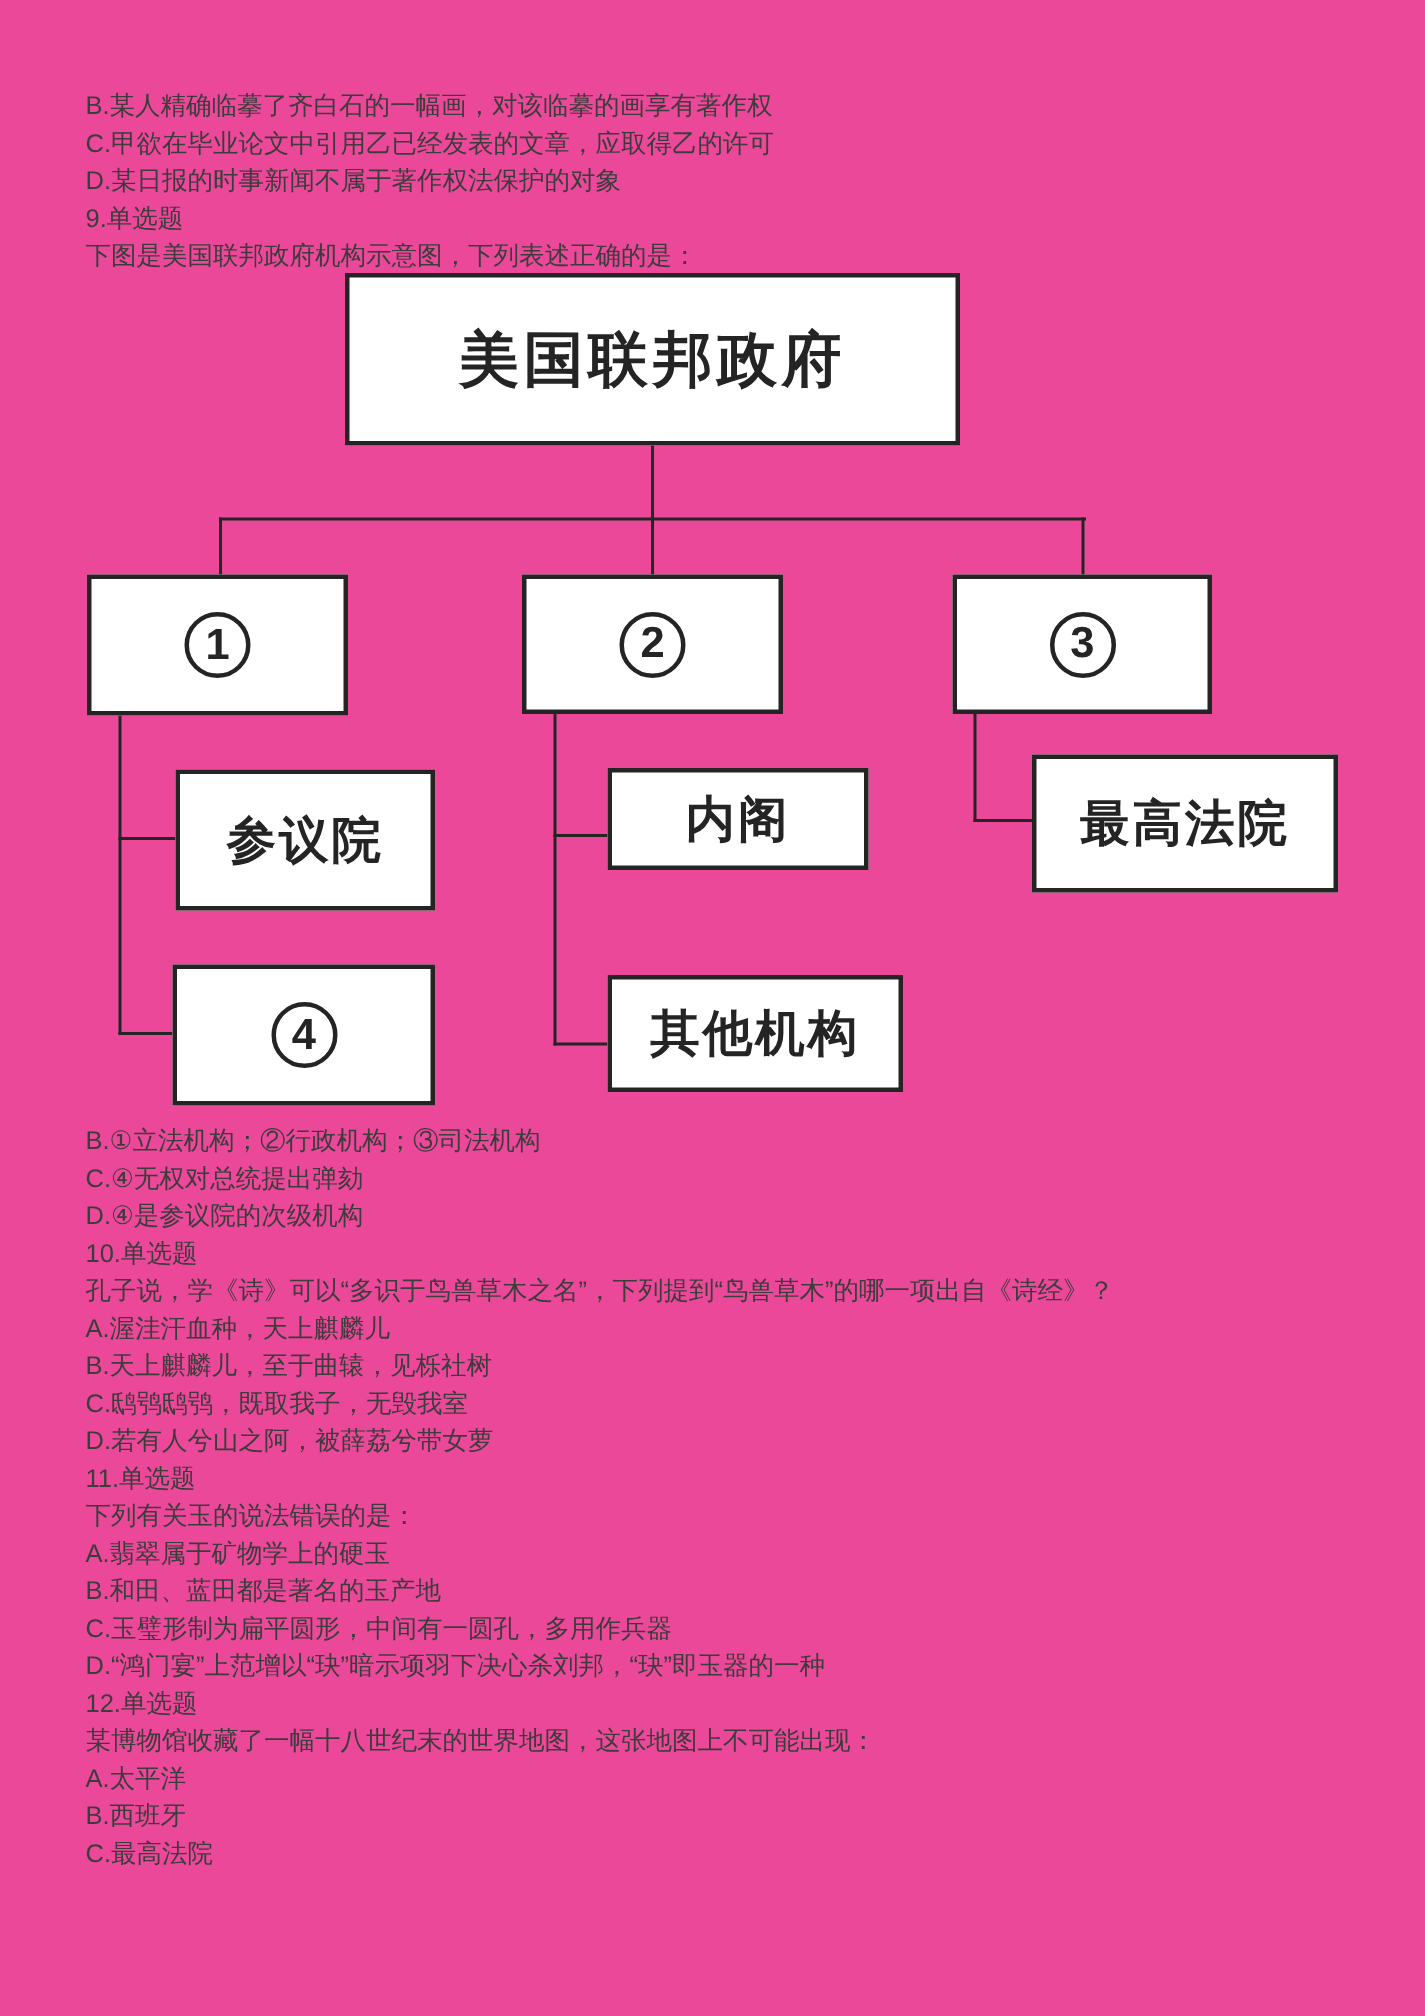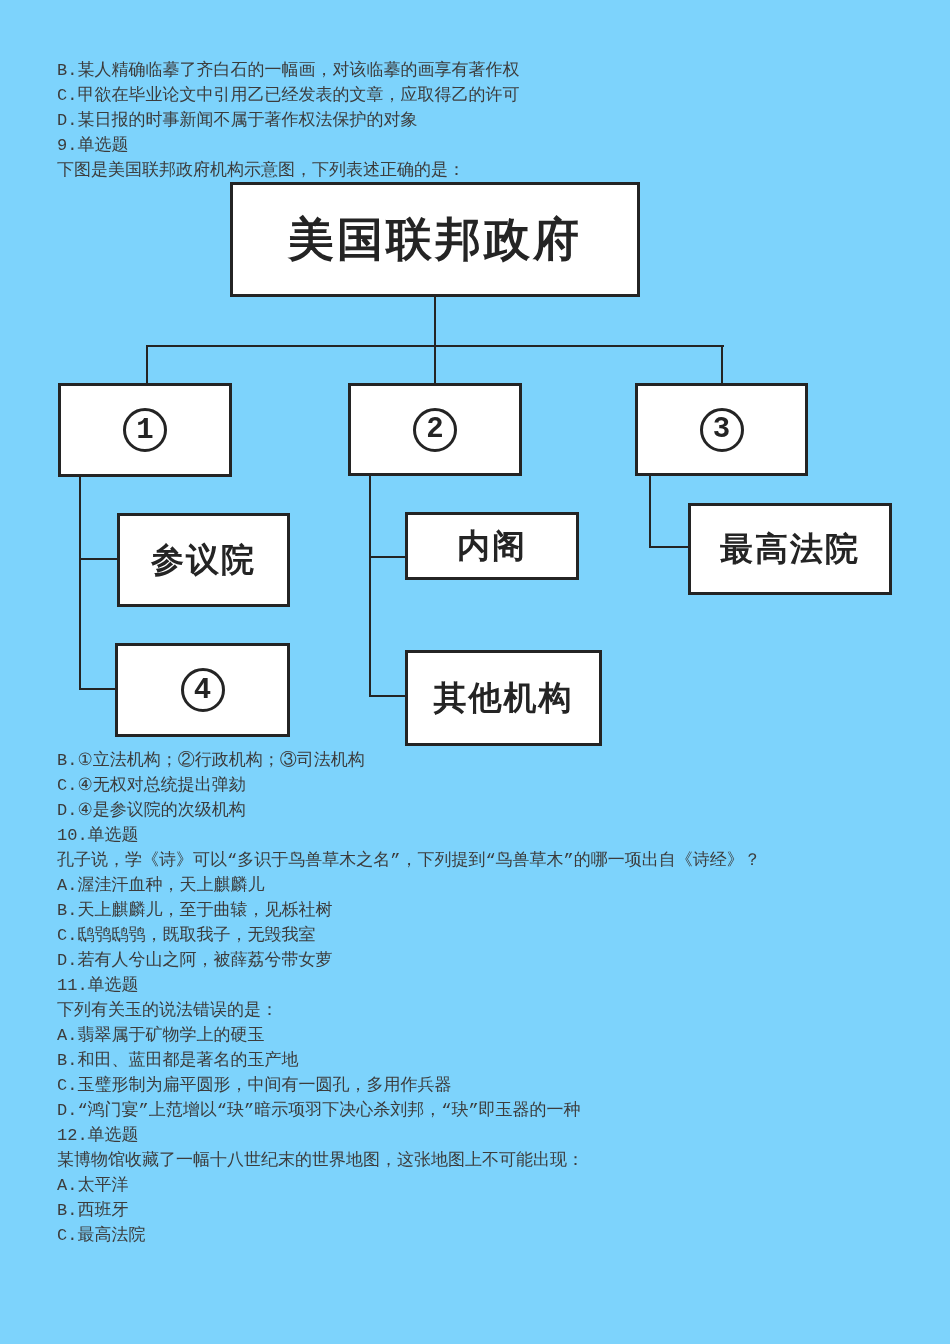--- a/index.html
+++ b/index.html
@@ -1,21 +1,21 @@
 <!DOCTYPE html>
 <html><head>
 <meta charset="utf-8">
 <style>
   html, body { margin: 0; padding: 0; background: #ffffff; }
   .page {
     position: relative;
     width: 950px;
     height: 1344px;
-    background: #7dd3fc;
-    font-family: Liberation Mono, monospace;
+    background: #ec4899;
+    font-family: Liberation Sans, sans-serif;
     color: #3c3c3c;
     overflow: hidden;
   }
   .tblock {
     position: absolute;
     left: 57px;
     font-size: 17px;
     line-height: 25px;
   }
   .line { height: 25px; white-space: pre; }
@@ -24,21 +24,21 @@
     position: absolute;
     box-sizing: border-box;
     border: 3px solid #242424;
     background: #ffffff;
     display: flex;
     align-items: center;
     justify-content: center;
     color: #242424;
     font-weight: bold;
   }
-  .dbox.root  { font-size: 46px; letter-spacing: 3px; }
+  .dbox.root  { font-size: 40px; letter-spacing: 3px; }
   .dbox.leaf  { font-size: 33px; letter-spacing: 2px; }
   .circ {
     box-sizing: border-box;
     width: 44px; height: 44px;
     border: 3px solid #242424;
     border-radius: 50%;
     display: flex; align-items: center; justify-content: center;
     font-size: 29px; font-weight: bold; color: #242424;
     line-height: 1;
   }
@@ -90,21 +90,21 @@
     </div>
 
     <div class="dbox leaf" style="left:117px; top:513px; width:173px; height:94px">参议院</div>
 
     <div class="dbox" style="left:115px; top:643px; width:175px; height:94px">
       <span class="circ">4</span>
     </div>
 
     <div class="dbox leaf" style="left:405px; top:512px; width:174px; height:68px">内阁</div>
 
-    <div class="dbox leaf" style="left:405px; top:650px; width:197px; height:96px">其他机构</div>
+    <div class="dbox leaf" style="left:405px; top:650px; width:197px; height:78px">其他机构</div>
 
     <div class="dbox leaf" style="left:688px; top:503px; width:204px; height:92px">最高法院</div>
   </div>
 
   <div class="tblock" style="top:748px">
     <div class="line">B.①立法机构；②行政机构；③司法机构</div>
     <div class="line">C.④无权对总统提出弹劾</div>
     <div class="line">D.④是参议院的次级机构</div>
 
     <div class="line">10.单选题</div>

